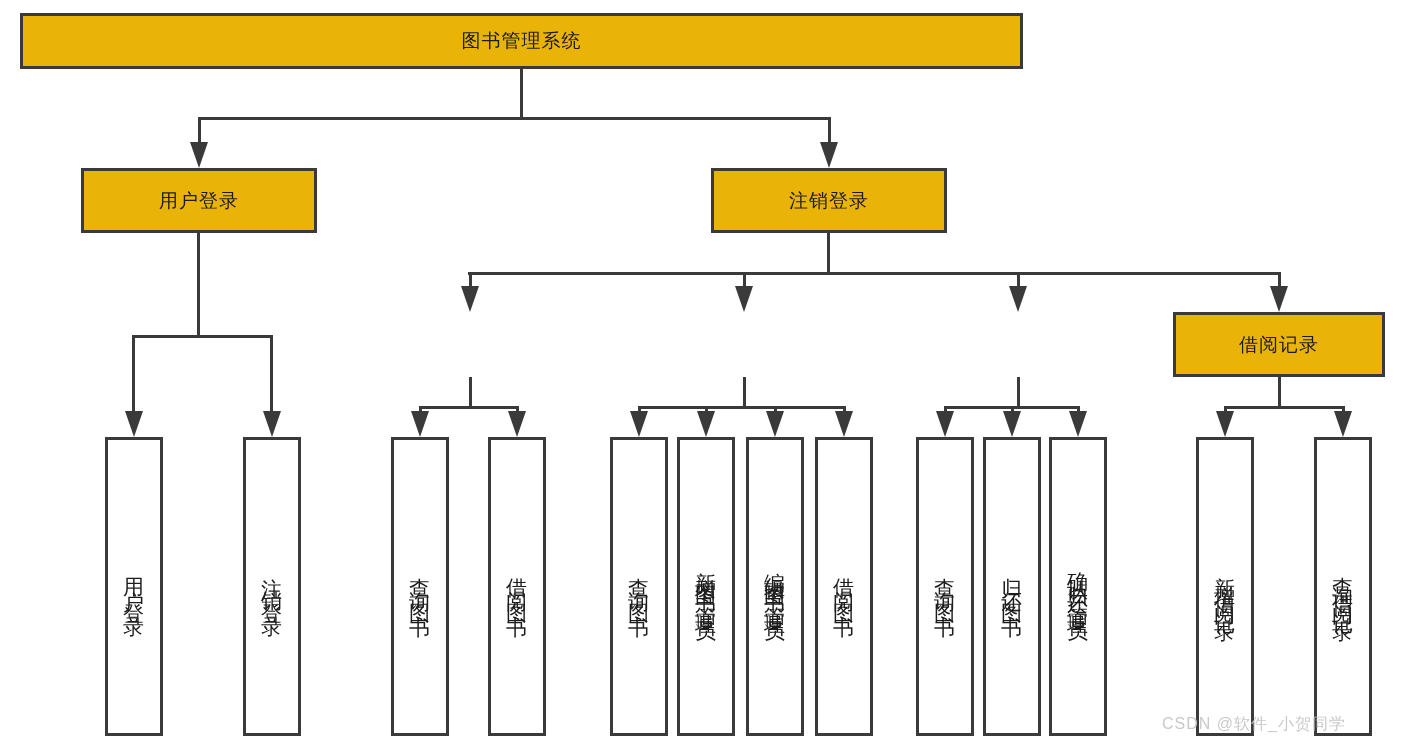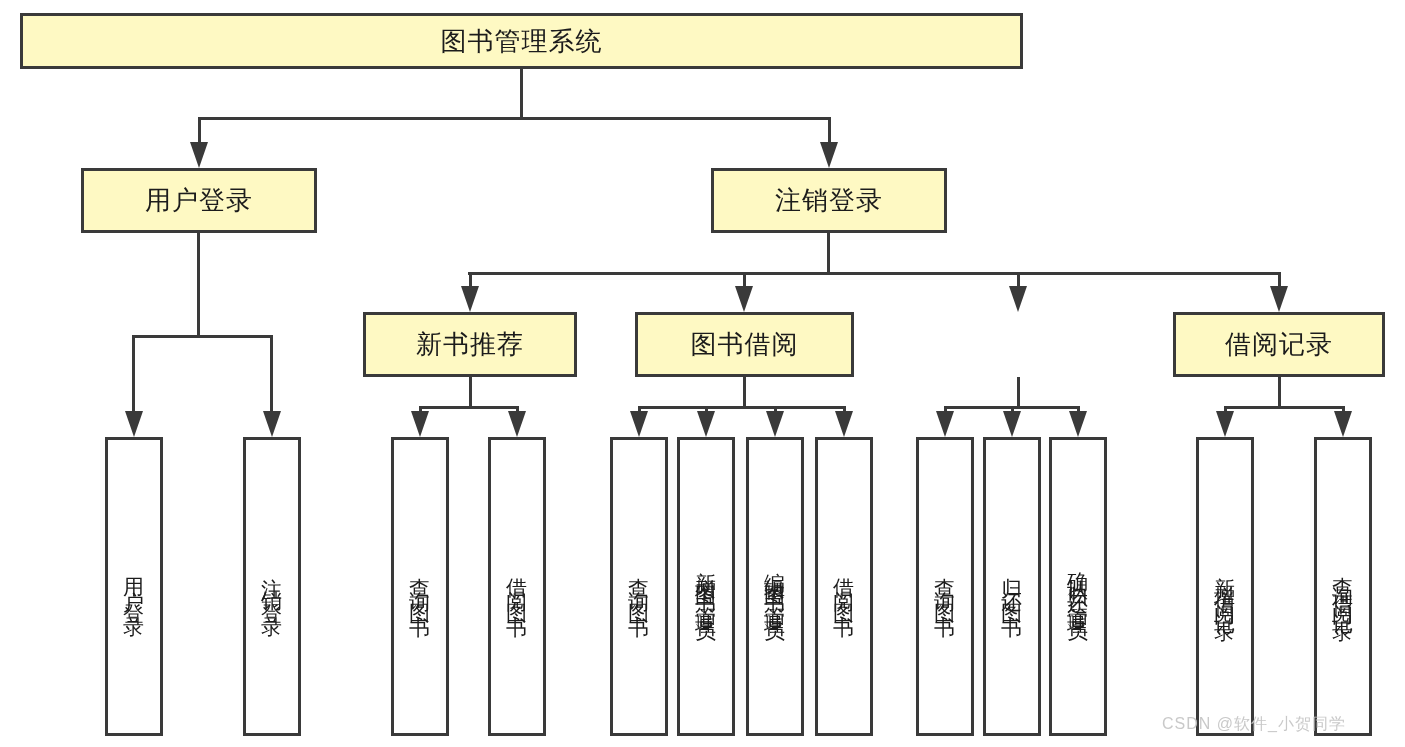--- a/index.html
+++ b/index.html
@@ -1,23 +1,23 @@
 <!DOCTYPE html>
 <html><head>
 <meta charset="utf-8">
 <style>
   html,body{margin:0;padding:0;background:#ffffff;}
   #canvas{
     position:relative;width:1405px;height:747px;background:#ffffff;overflow:hidden;
     font-family:"Liberation Sans","DejaVu Sans",sans-serif;color:#1c1c1c;
   }
   .box{
-    position:absolute;background:#fef9c3;border:3px solid #3a3a3a;box-sizing:border-box;
+    position:absolute;background:#eab308;border:3px solid #3a3a3a;box-sizing:border-box;
     display:flex;align-items:center;justify-content:center;
-    font-size:26px;letter-spacing:1px;color:#1c1c1c;z-index:2;
+    font-size:19px;letter-spacing:1px;color:#1c1c1c;z-index:2;
   }
   .bar{
     position:absolute;background:#ffffff;border:3px solid #3a3a3a;box-sizing:border-box;
     display:flex;align-items:center;justify-content:center;
     font-size:21px;color:#1c1c1c;z-index:2;width:58px;height:299px;top:437px;
   }
   .vtext{writing-mode:vertical-rl;text-orientation:mixed;line-height:1;}
   .sp4{letter-spacing:13px;}
   .sp6{letter-spacing:9px;}
   .sp9{letter-spacing:7px;}
@@ -68,26 +68,20 @@
   <div class="hline" style="left:468px;top:272px;width:813px;"></div>
   <div class="vline" style="left:469px;top:272px;height:16px;"></div>
   <div class="vline" style="left:743px;top:272px;height:16px;"></div>
   <div class="vline" style="left:1017px;top:272px;height:16px;"></div>
   <div class="vline" style="left:1278px;top:272px;height:16px;"></div>
   <div class="arrow" style="left:461px;top:286px;"></div>
   <div class="arrow" style="left:735px;top:286px;"></div>
   <div class="arrow" style="left:1009px;top:286px;"></div>
   <div class="arrow" style="left:1270px;top:286px;"></div>
 
-  <div class="box" style="left:363px;top:312px;width:214px;height:65px;">
-    <span>新书推荐</span>
-  </div>
-  <div class="box" style="left:635px;top:312px;width:219px;height:65px;">
-    <span>图书借阅</span>
-  </div>
   <div class="box" style="left:1173px;top:312px;width:212px;height:65px;">
     <span>借阅记录</span>
   </div>
 
   <div class="vline" style="left:469px;top:377px;height:32px;"></div>
   <div class="hline" style="left:419px;top:406px;width:100px;"></div>
   <div class="vline" style="left:419px;top:406px;height:8px;"></div>
   <div class="vline" style="left:516px;top:406px;height:8px;"></div>
   <div class="arrow" style="left:411px;top:411px;"></div>
   <div class="arrow" style="left:508px;top:411px;"></div>

